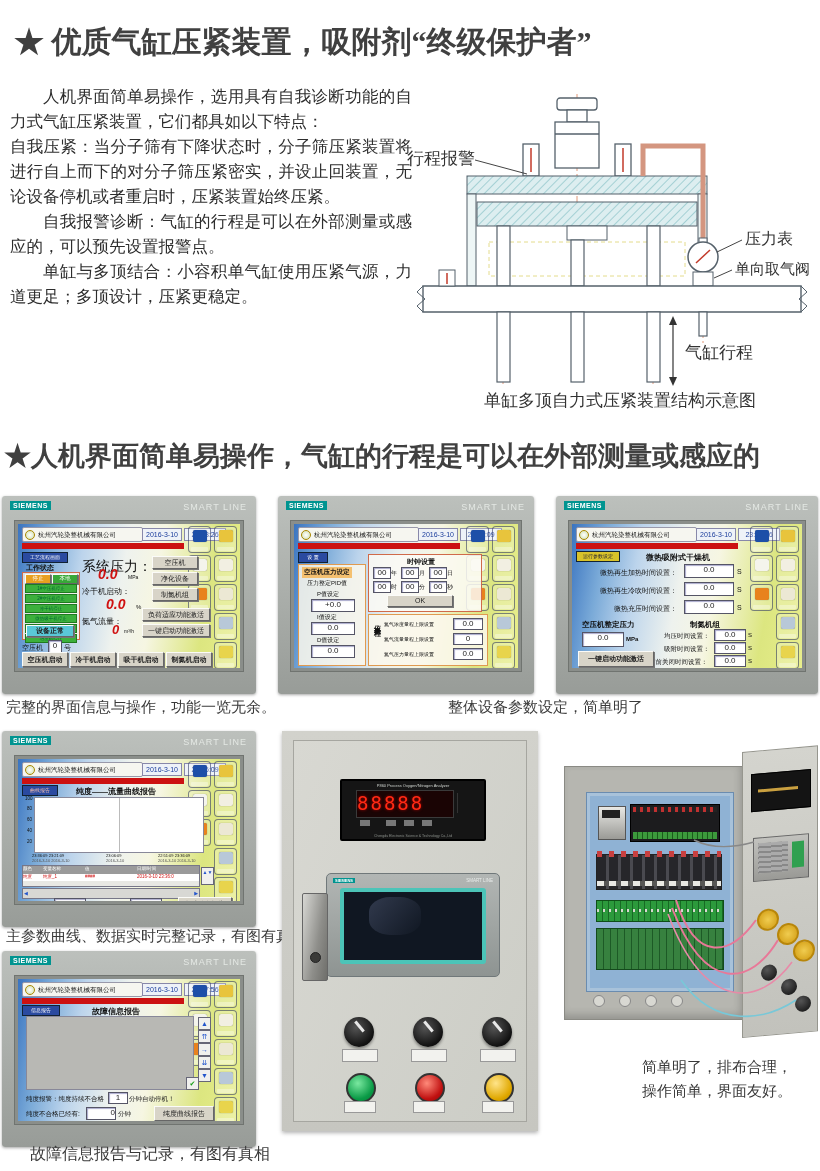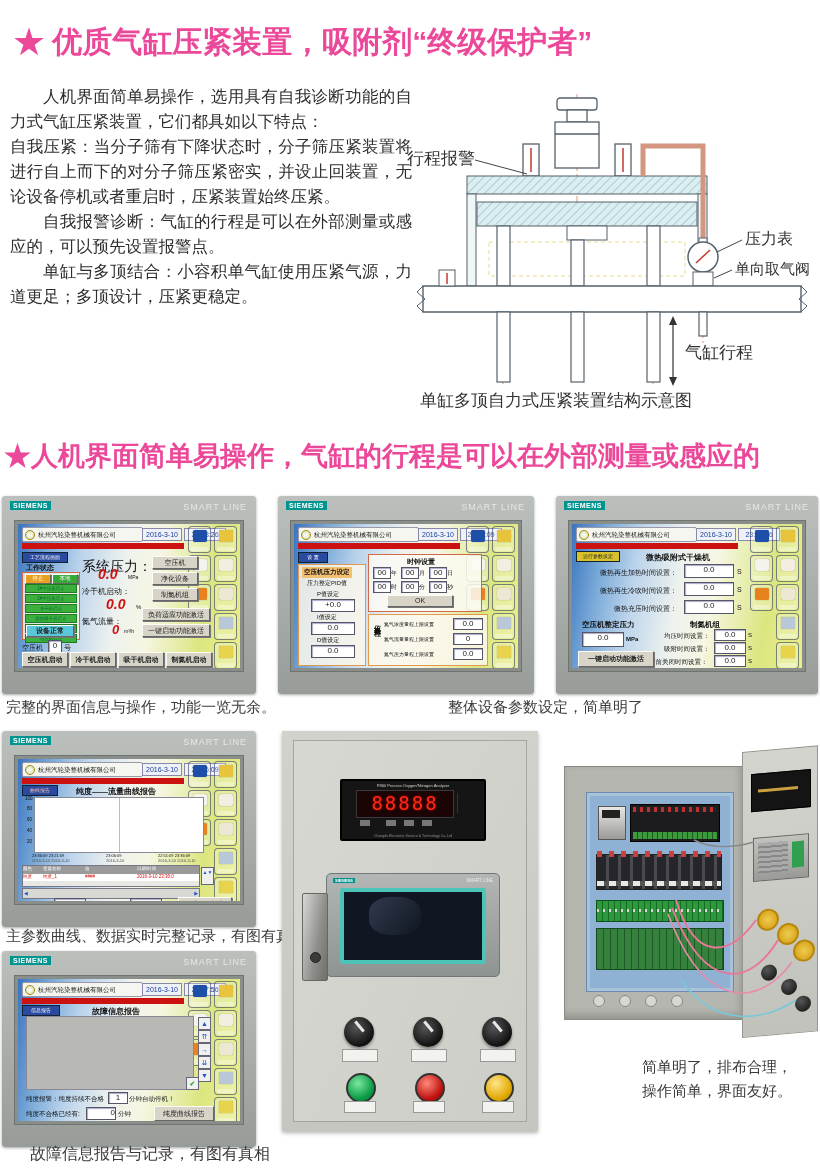--- a/index.html
+++ b/index.html
@@ -1,28 +1,28 @@
 <!DOCTYPE html>
 <html><head>
 <meta charset="utf-8">
 <style>
   html,body{margin:0;padding:0}
   body{width:820px;height:1171px;background:#fff;position:relative;overflow:hidden;
        font-family:"Liberation Sans",sans-serif;color:#222}
   .abs{position:absolute}
   
-  .h-red{position:absolute;color:#ec4899;font-weight:bold;white-space:nowrap;
-         font-family:Liberation Sans, sans-serif}
+  .h-red{position:absolute;color:#404040;font-weight:bold;white-space:nowrap;
+         font-family:Liberation Serif, serif}
   
   .intro{position:absolute;left:10px;top:84px;width:402px;font-size:16.5px;line-height:25px;
          color:#2d2d2d;text-align:justify;font-family:"Liberation Serif",serif}
   .intro p{margin:0}
   .ind{text-indent:2em}
   
-  .diag-cap{position:absolute;left:420px;top:389px;width:400px;text-align:left;font-size:17px;
+  .diag-cap{position:absolute;left:420px;top:389px;width:400px;text-align:center;font-size:17px;
             color:#333;font-family:"Liberation Serif",serif}
   
   .cap{position:absolute;font-size:15px;color:#3a3a3a;font-family:"Liberation Serif",serif;white-space:nowrap}
   
   .hmi{position:absolute;background:linear-gradient(#bcc0bc,#989c98);border-radius:3px;
        box-shadow:0 1px 3px rgba(0,0,0,.35)}
   .hmi-top{position:absolute;left:0;top:0;right:0;height:24px}
   .siemens{position:absolute;left:8px;top:5px;background:#009490;color:#fff;font-size:7px;
            font-weight:bold;padding:1px 3px;letter-spacing:.5px}
   .smartline{position:absolute;right:9px;top:6px;color:#e4e8e4;font-size:9px;letter-spacing:1px}
@@ -582,21 +582,21 @@
     <div class="gbtn" style="left:136px;top:127px;width:58px;height:13px;line-height:13px">纯度曲线报告</div>
   </div>
     </div>
 </div>
 <div class="cap" style="left:30px;top:1144px;font-size:16px">故障信息报告与记录，有图有真相</div>
 
 <div class="cab">
   <div class="cab-door"></div>
   <div style="position:absolute;left:58px;top:48px;width:142px;height:58px;background:#151515;border:2px solid #000;border-radius:2px">
     <div style="position:absolute;left:0;top:2px;width:100%;text-align:center;font-size:4px;color:#cfd4cf;white-space:nowrap;overflow:hidden">P860 Process Oxygen/Nitrogen Analyzer</div>
-    <div style="position:absolute;left:14px;top:9px;width:96px;height:26px;background:#1a0404;border:1px solid #3a3a3a;color:#ff2a14;font-family:'DejaVu Sans Mono',monospace;font-size:19px;line-height:25px;text-align:center;letter-spacing:2px;text-shadow:0 0 3px #a00">88888</div>
+    <div style="position:absolute;left:14px;top:9px;width:96px;height:26px;background:#1a0404;border:1px solid #3a3a3a;color:#ff2a14;font-family:'DejaVu Sans Mono',monospace;font-size:19px;line-height:25px;letter-spacing:2px;text-shadow:0 0 3px #a00">88888</div>
     <div style="position:absolute;right:8px;top:12px;width:18px;height:20px;border-left:1px solid #333"></div>
     <div style="position:absolute;left:18px;top:39px;width:10px;height:6px;background:#777"></div>
     <div style="position:absolute;left:44px;top:39px;width:10px;height:6px;background:#777"></div>
     <div style="position:absolute;left:62px;top:39px;width:10px;height:6px;background:#777"></div>
     <div style="position:absolute;left:80px;top:39px;width:10px;height:6px;background:#777"></div>
     <div style="position:absolute;left:0;bottom:1px;width:100%;text-align:center;font-size:3.5px;color:#8a8f8a;white-space:nowrap;overflow:hidden">Chengdu Electronic Science &amp; Technology Co.,Ltd</div>
   </div>
   <div style="position:absolute;left:44px;top:142px;width:172px;height:102px;background:linear-gradient(#b2b6b4,#8e9492);border:1px solid #70787a;border-radius:5px">
     <span style="position:absolute;left:6px;top:4px;background:#009490;color:#fff;font-size:4px;font-weight:bold;padding:0 2px">SIEMENS</span>
     <span style="position:absolute;right:6px;top:4px;color:#e8ecea;font-size:4.5px">SMART LINE</span>

